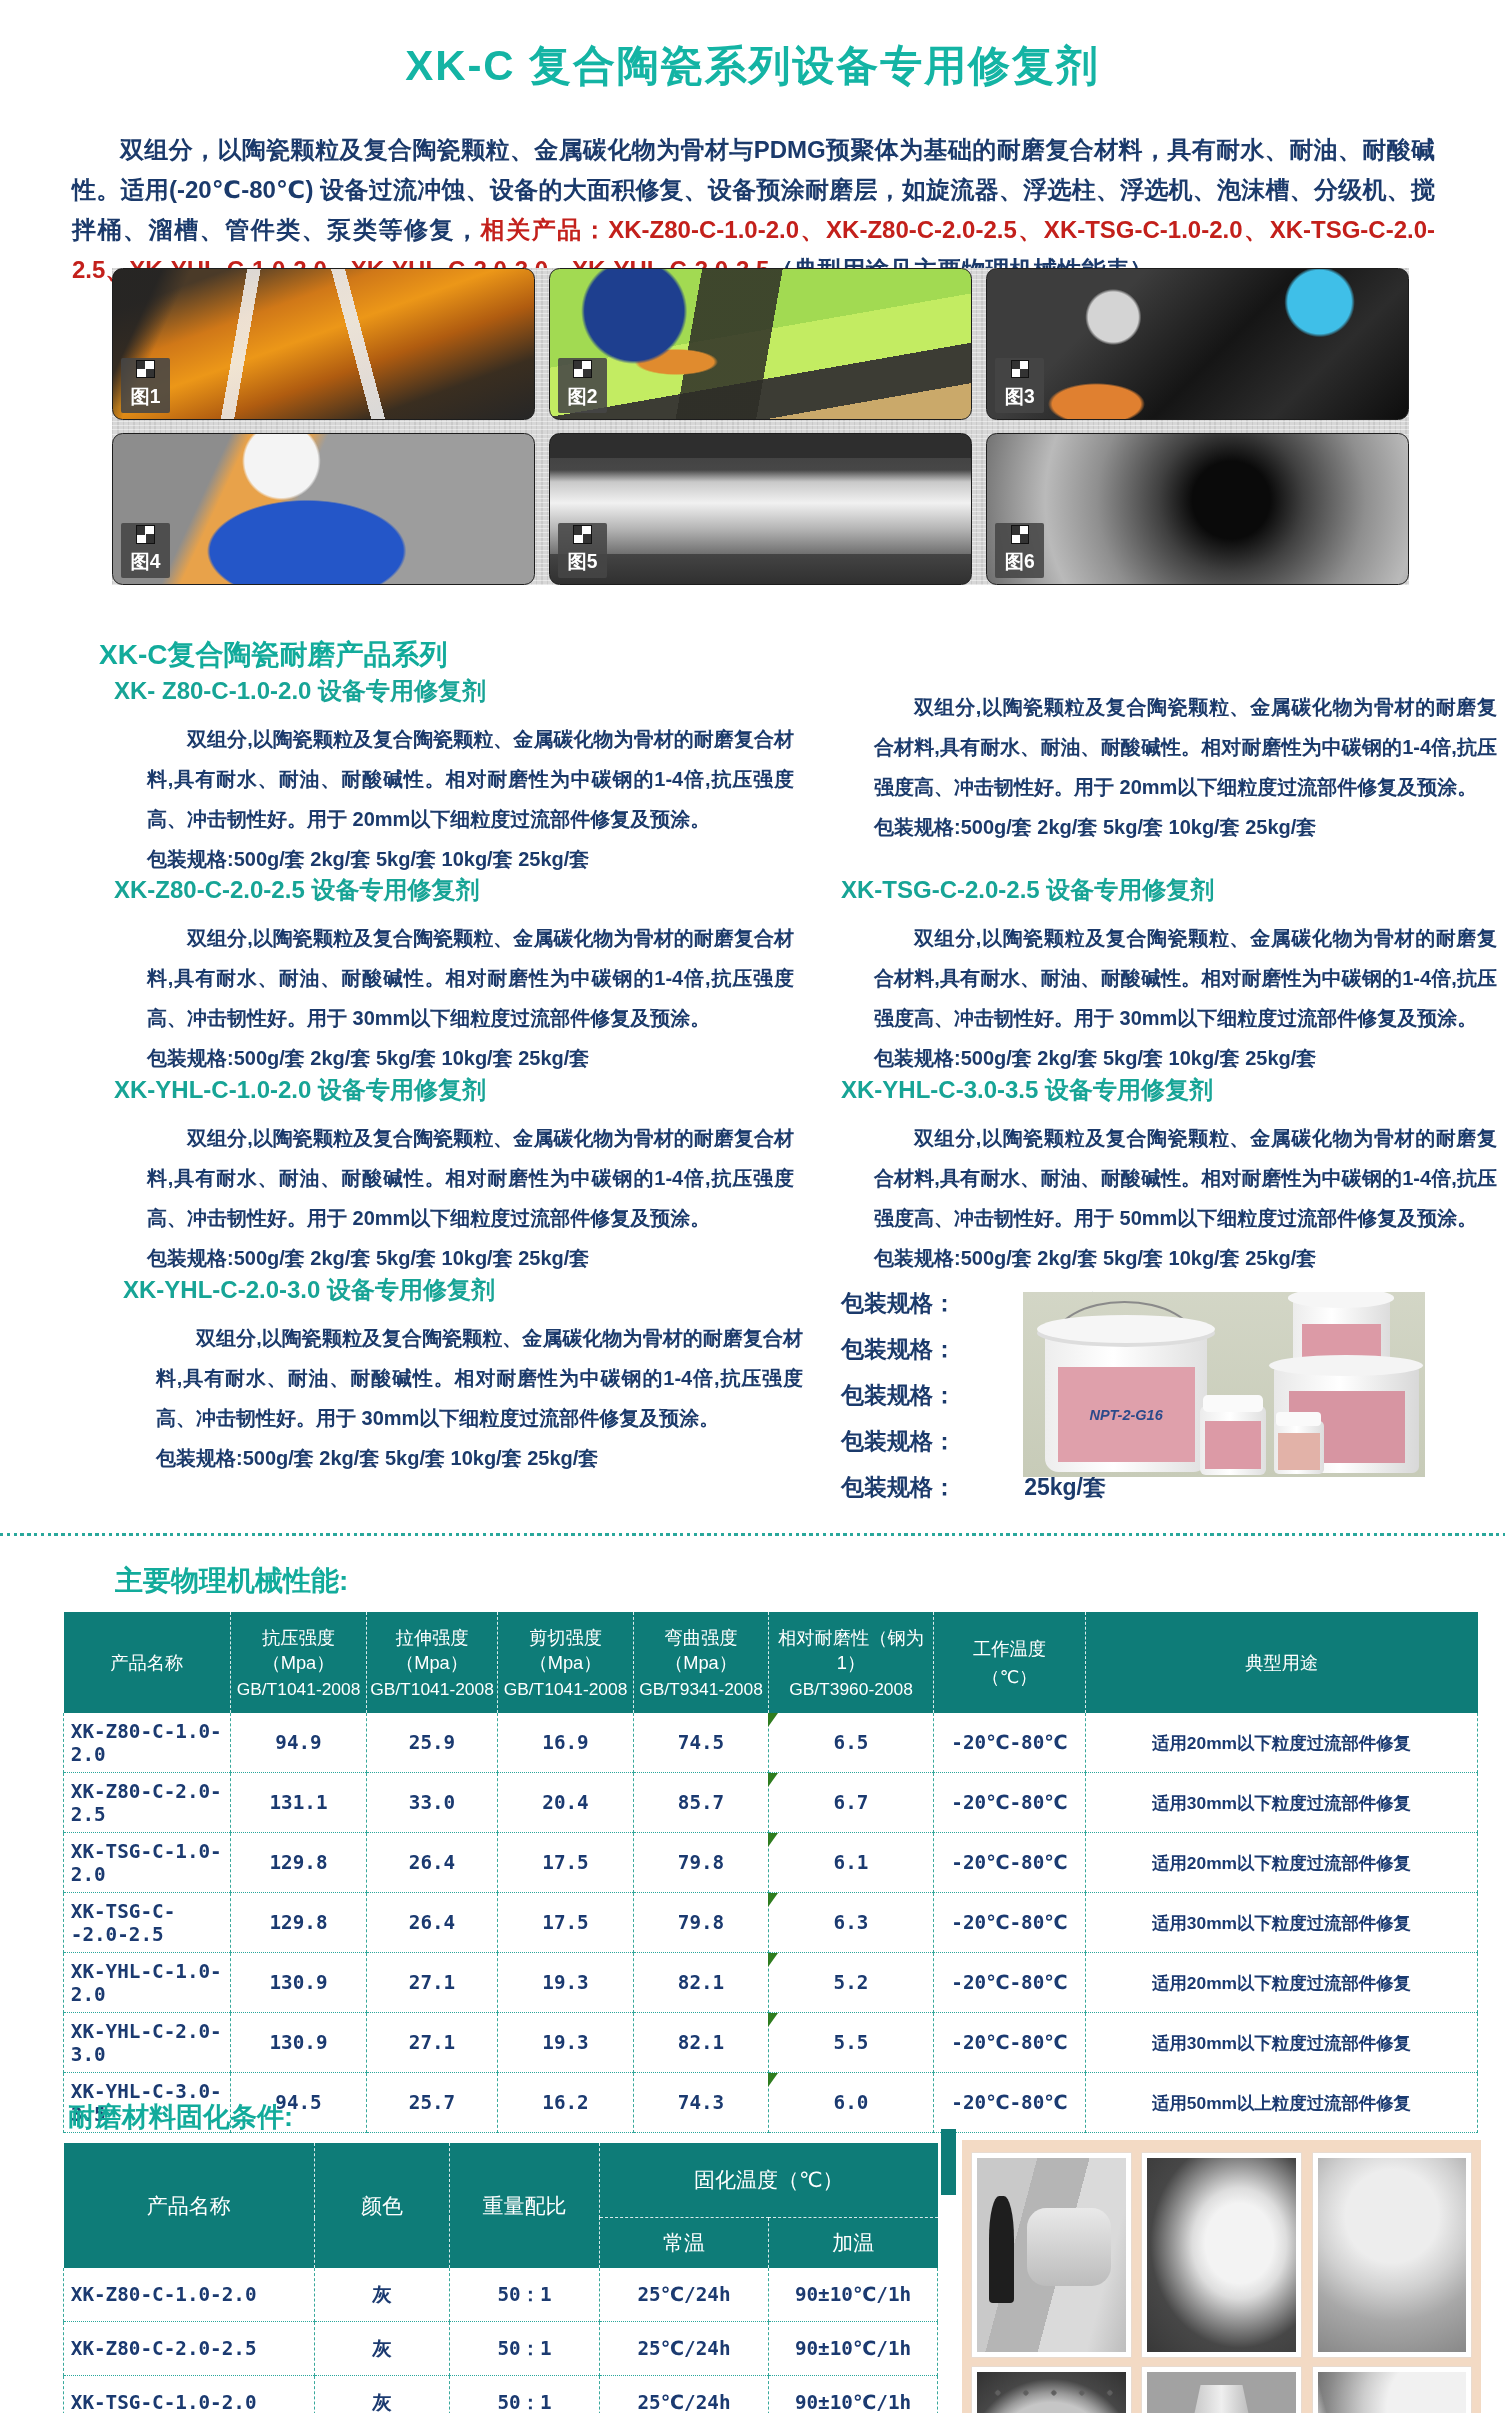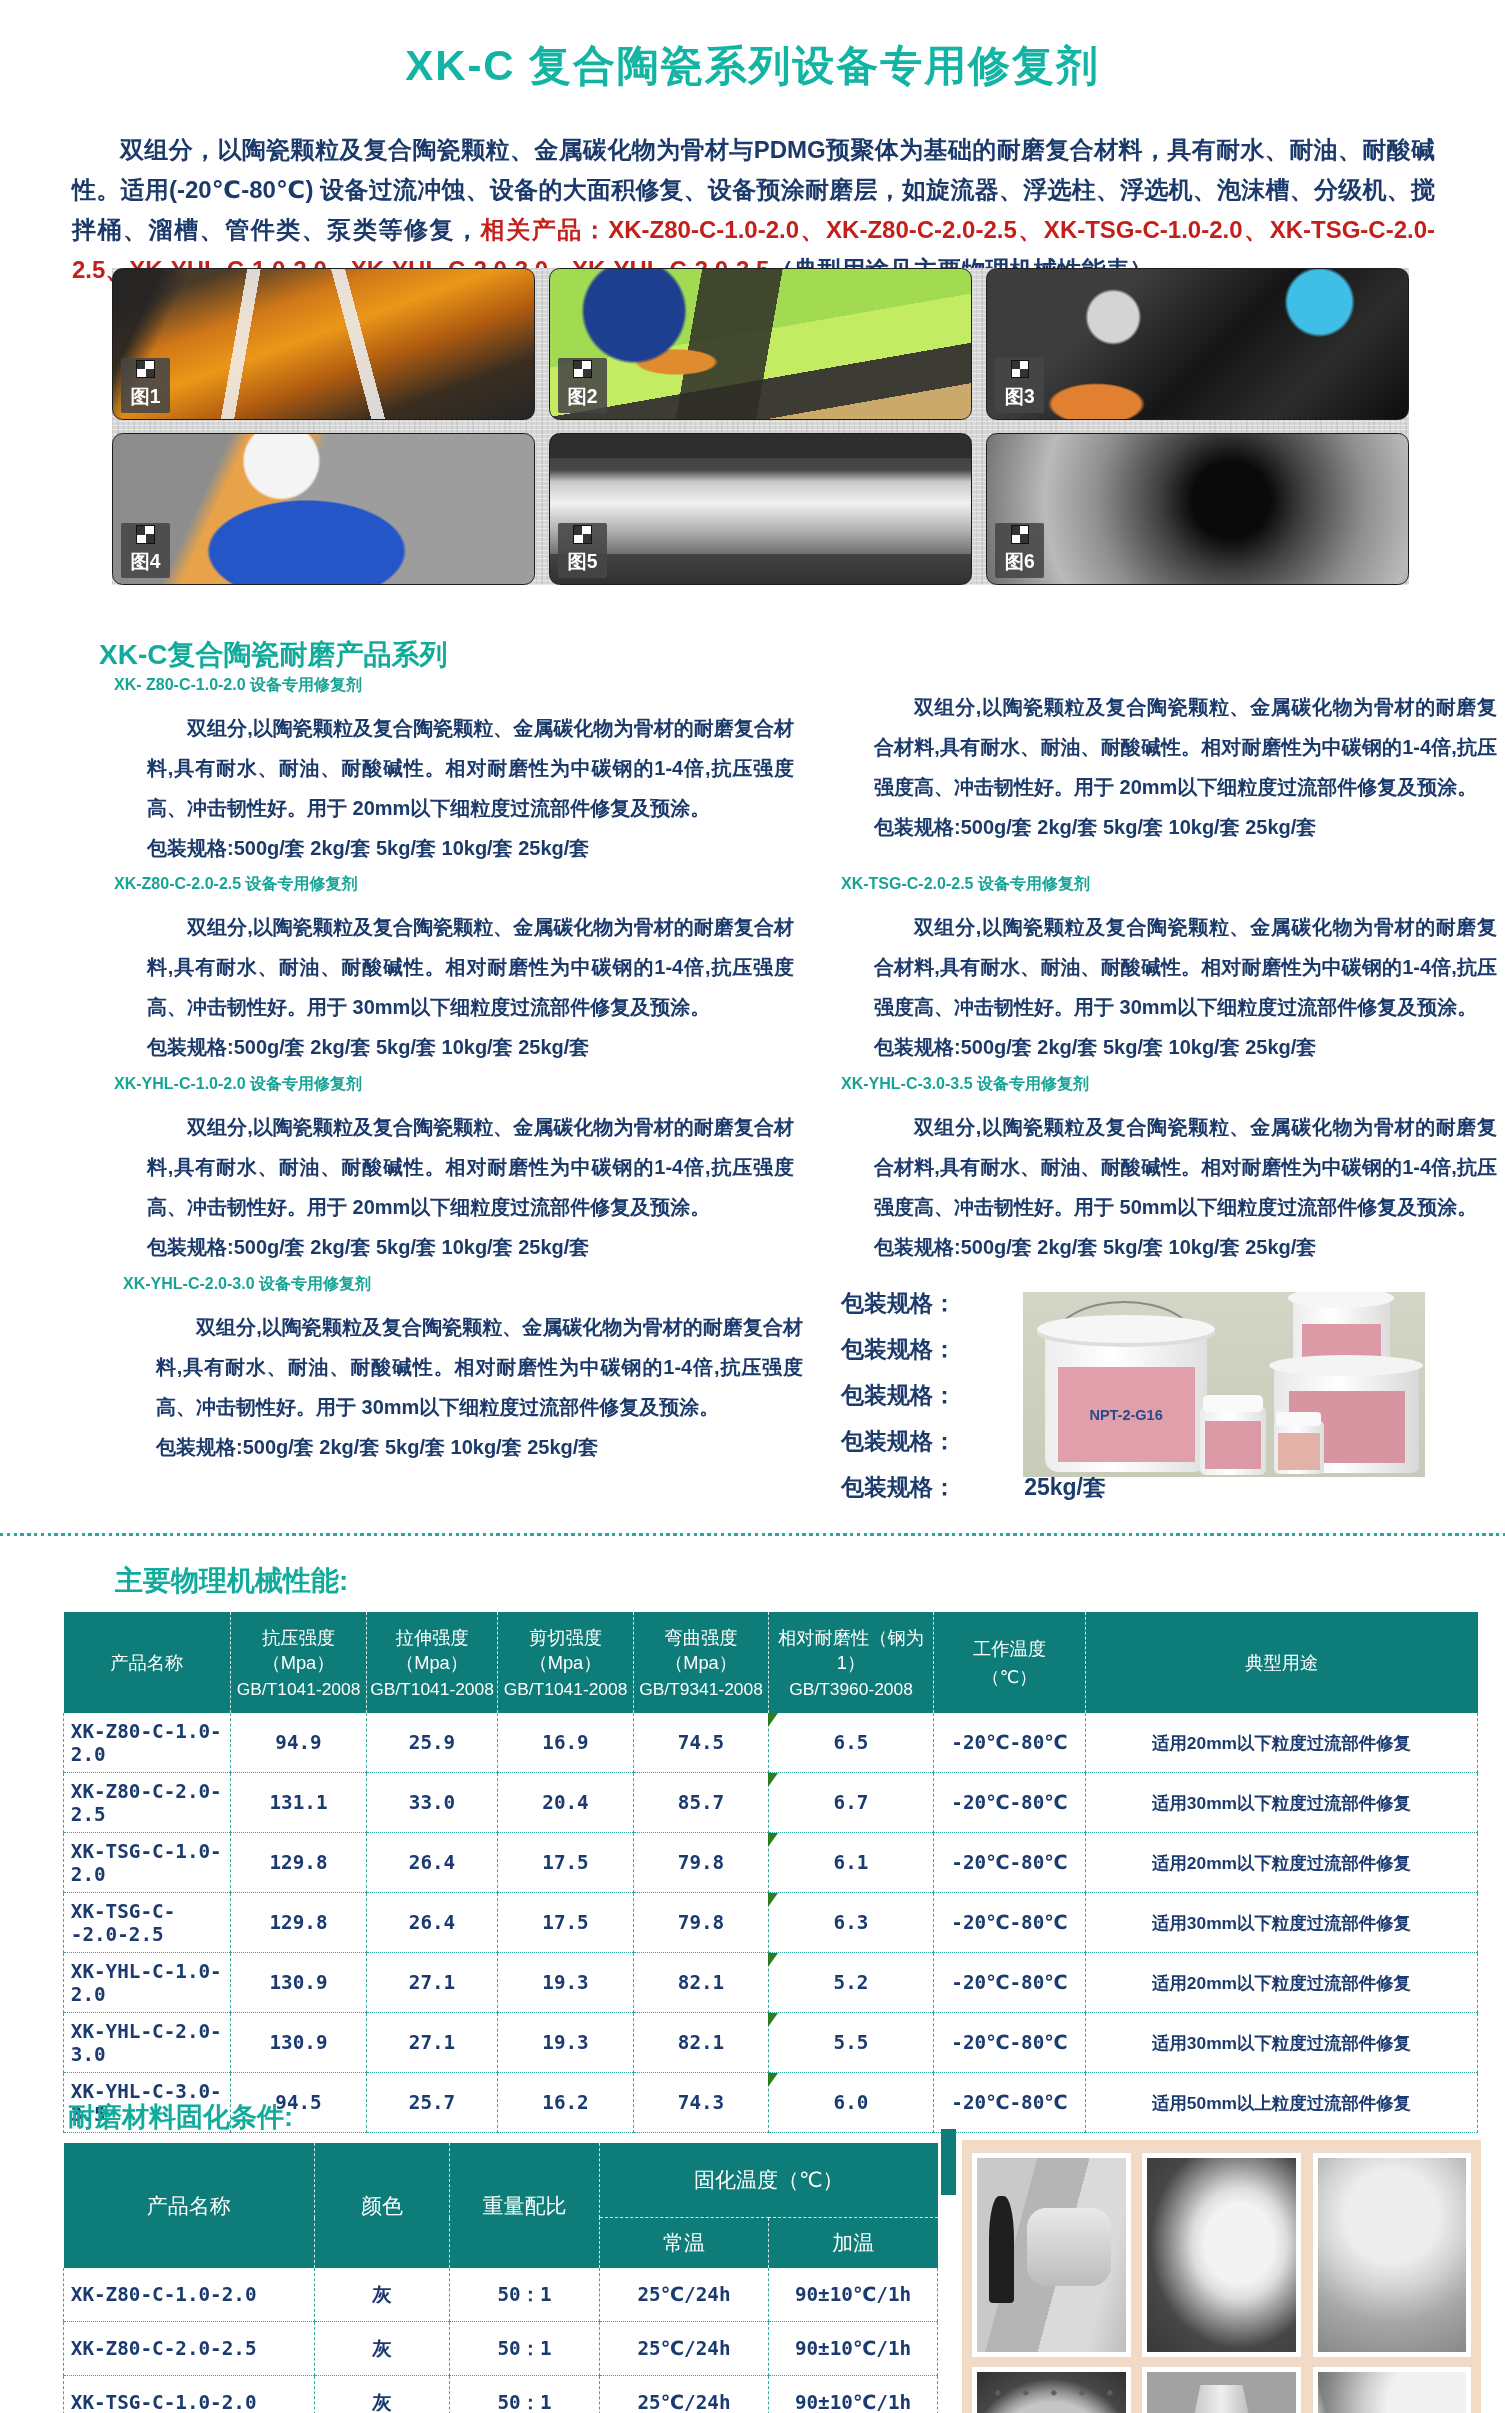--- a/index.html
+++ b/index.html
@@ -47,21 +47,21 @@
     linear-gradient(115deg,#8d8d8d 0 24%,#e8a24a 28% 40%,#9d9d9d 44% 100%);}
   .p5{background:
     linear-gradient(180deg,#2e2e2e 0 16%, transparent 16%),
     linear-gradient(180deg, transparent 0 24%, #c9c9c9 32%, #f1f1f1 46%, #b2b2b2 64%, #707070 80%, transparent 80%),
     linear-gradient(180deg,#3c3c3c,#585858 60%,#303030);}
   .p6{background:radial-gradient(circle at 58% 44%, #0a0a0a 0 15%, #404040 28%, #8f8f8f 52%, #bababa 72%, #6d6d6d 100%);}
 
   
   .series-heading{position:absolute;left:99px;top:636px;font-size:28px;font-weight:bold;color:#12ab9b;}
   .prod{position:absolute;width:680px;}
-  .prod h3{margin:0;font-size:16px;font-weight:bold;color:#17a496;}
+  .prod h3{margin:0;font-size:24px;font-weight:bold;color:#17a496;}
   .prod .prod-body{margin:11.6px 0 0 33px;font-size:20px;line-height:40px;color:#1b3a6b;
     font-weight:600;text-align:justify;text-indent:2em;}
   .prod .prod-pack{margin:0 0 0 33px;font-size:20px;line-height:40px;color:#1b3a6b;font-weight:700;}
   .pos-l1{left:114px;top:675px;} .pos-l2{left:114px;top:874px;}
   .pos-l3{left:114px;top:1074px;} .pos-l4{left:123px;top:1274px;}
   .pos-r1{left:841px;top:675px;width:656px;} .pos-r2{left:841px;top:874px;width:656px;}
   .pos-r3{left:841px;top:1074px;width:656px;}
 
   
   .packaging{position:absolute;left:841px;top:1280px;font-size:23px;line-height:46px;
@@ -75,21 +75,21 @@
   .bk-tall{left:270px;top:3.9px;width:97px;height:121px;background:linear-gradient(90deg,#ececec,#ffffff 40%,#dcdcdc);border-radius:6.8px;}
   .bk-tall .lbl{left:8.7px;top:28px;width:79px;height:72px;background:#dc9aa6;}
   .bk-tall .lid{left:-4.8px;top:-7.7px;width:106px;height:19.3px;background:#f6f6f6;border-radius:50%;}
   .bk-med{left:251px;top:72px;width:145px;height:109px;background:linear-gradient(90deg,#e8e8e8,#ffffff 45%,#d8d8d8);border-radius:6.8px;}
   .bk-med .lbl{left:14.5px;top:27px;width:116px;height:72px;background:#d795a2;}
   .bk-med .lid{left:-4.8px;top:-8.7px;width:154px;height:21px;background:#f4f4f4;border-radius:50%;}
   .bk-big{left:22px;top:37px;width:162px;height:143px;background:linear-gradient(90deg,#ededed,#ffffff 42%,#e0e0e0);border-radius:7.7px 7.7px 13.5px 13.5px;}
   .bk-big .lid{left:-7.7px;top:-14.5px;width:178px;height:28px;background:#f6f6f6;border-radius:50%;box-shadow:0 3.9px 0 #dddddd;}
   .bk-big .lbl{left:12.6px;top:38px;width:137px;height:95px;background:#dfa0ab;
     display:flex;align-items:center;justify-content:center;}
-  .bk-big .lbl span{position:static;font-size:14.5px;font-weight:bold;color:#2b4a8a;font-family:"Liberation Sans",sans-serif;}
+  .bk-big .lbl span{position:static;font-size:14.5px;font-weight:bold;color:#2b4a8a;font-family:"Liberation Sans",sans-serif;font-style:italic;}
   .jar1{left:177px;top:114px;width:66px;height:69px;background:linear-gradient(90deg,#ececec,#ffffff 45%,#dfdfdf);border-radius:5.8px;}
   .jar1 .lid{left:2.9px;top:-10.6px;width:60px;height:16.4px;background:#fafafa;border-radius:4.8px;}
   .jar1 .lbl{left:4.8px;top:14.5px;width:56px;height:48px;background:#dc9aa6;}
   .jar2{left:251px;top:129px;width:50px;height:53px;background:linear-gradient(90deg,#eaeaea,#ffffff 45%,#dddddd);border-radius:4.8px;}
   .jar2 .lid{left:2.4px;top:-8.7px;width:45px;height:13.5px;background:#fafafa;border-radius:3.9px;}
   .jar2 .lbl{left:3.9px;top:11.6px;width:42px;height:37px;background:#e2b2a8;}
 
   
   .divider{position:absolute;left:0;width:1505px;height:2.9px;
     background:repeating-linear-gradient(90deg,#2aa79b 0 3.4px,transparent 3.4px 6.8px);}

